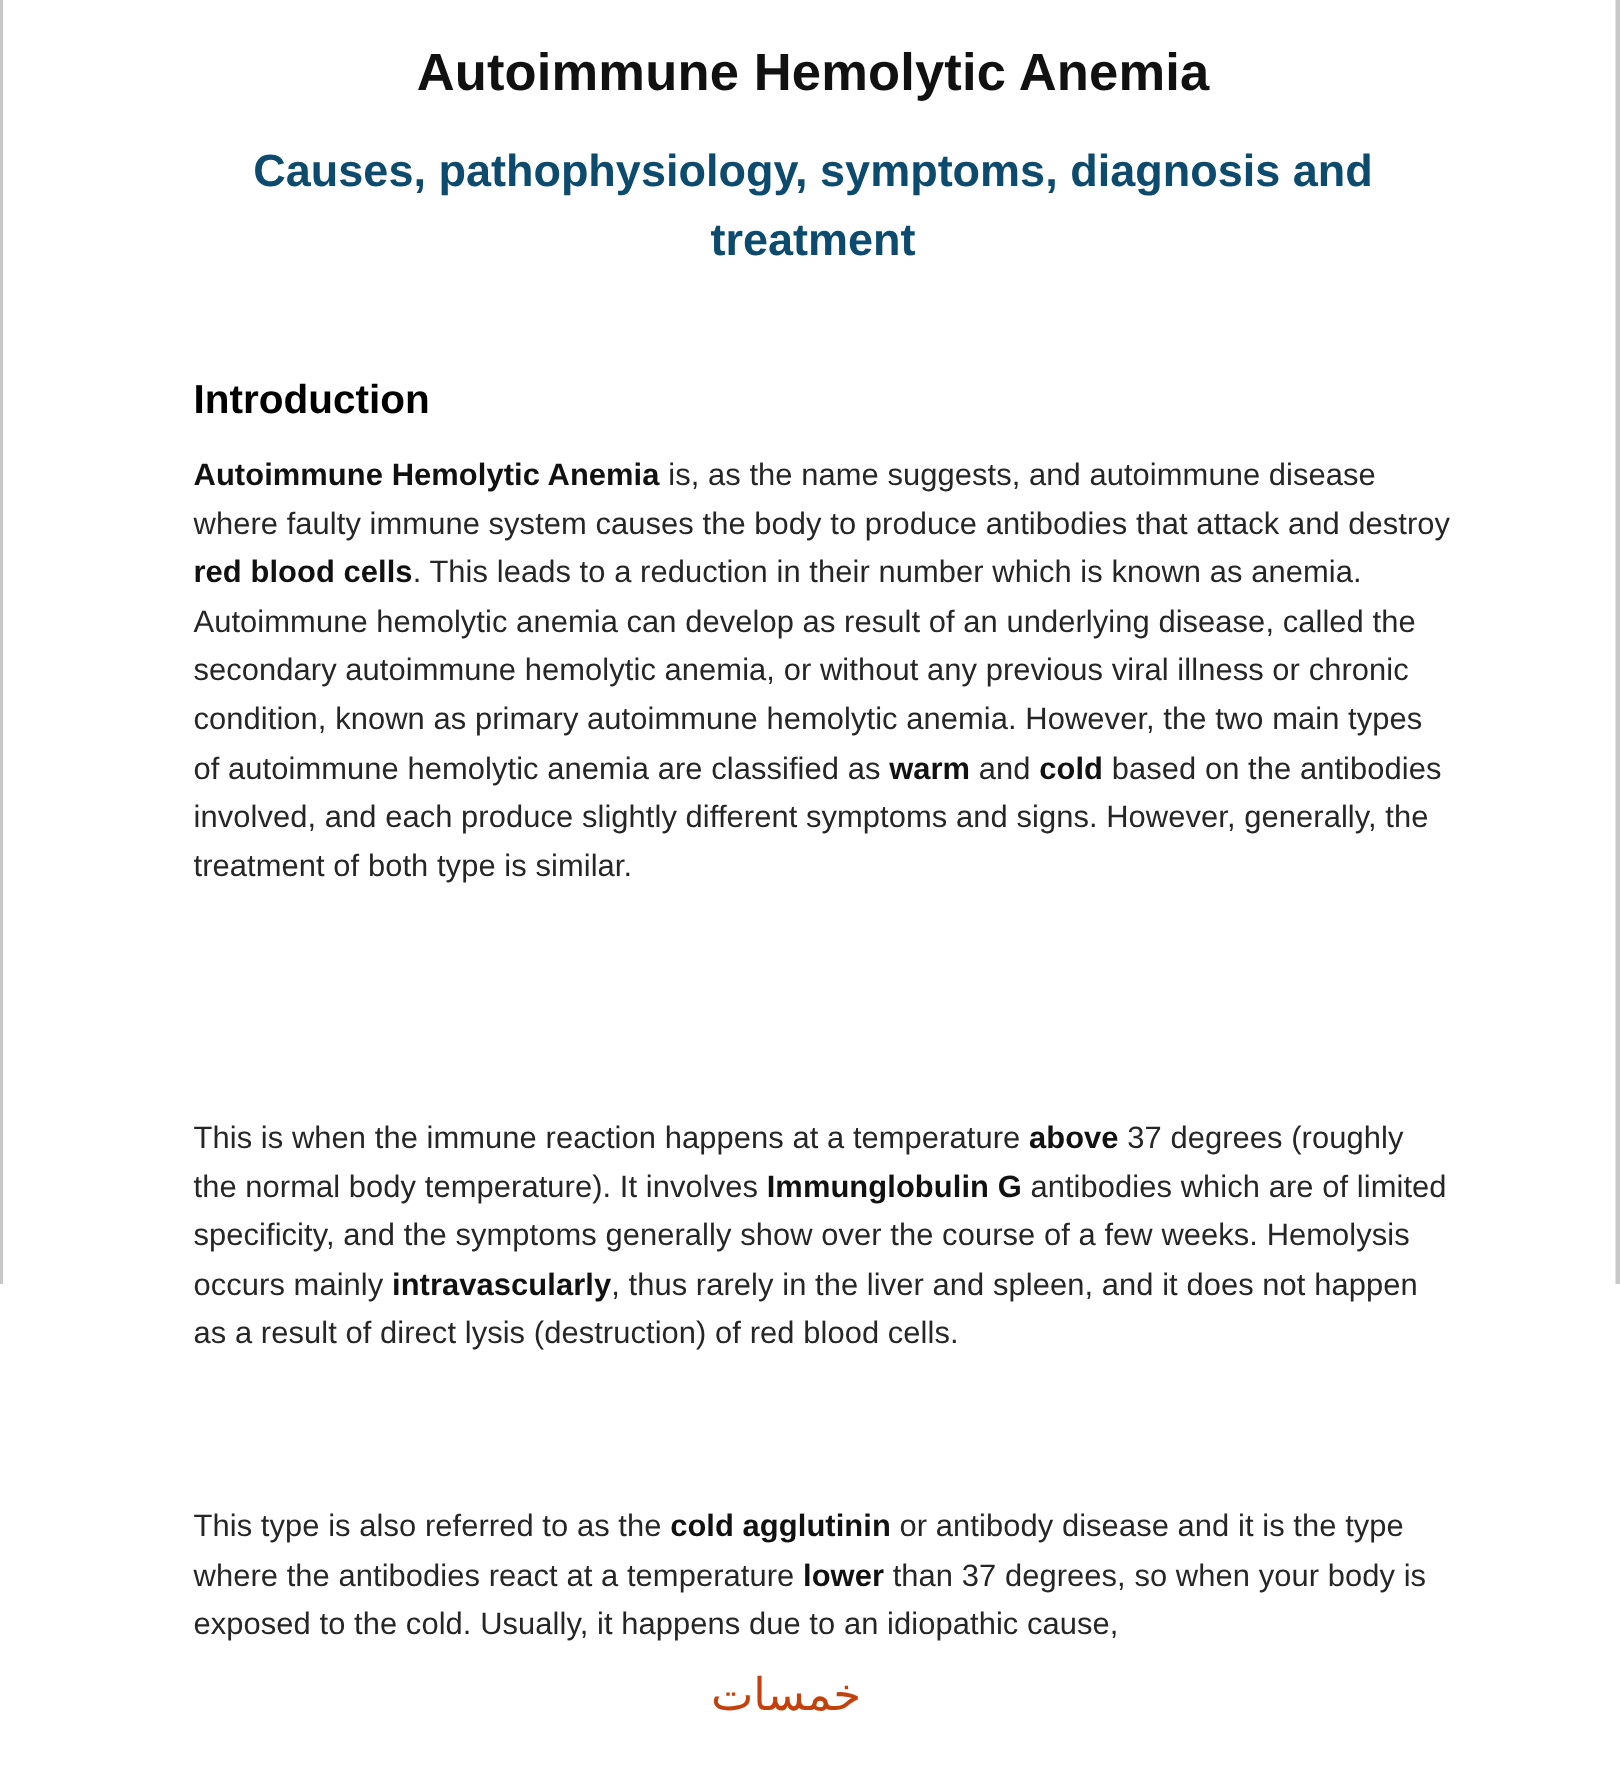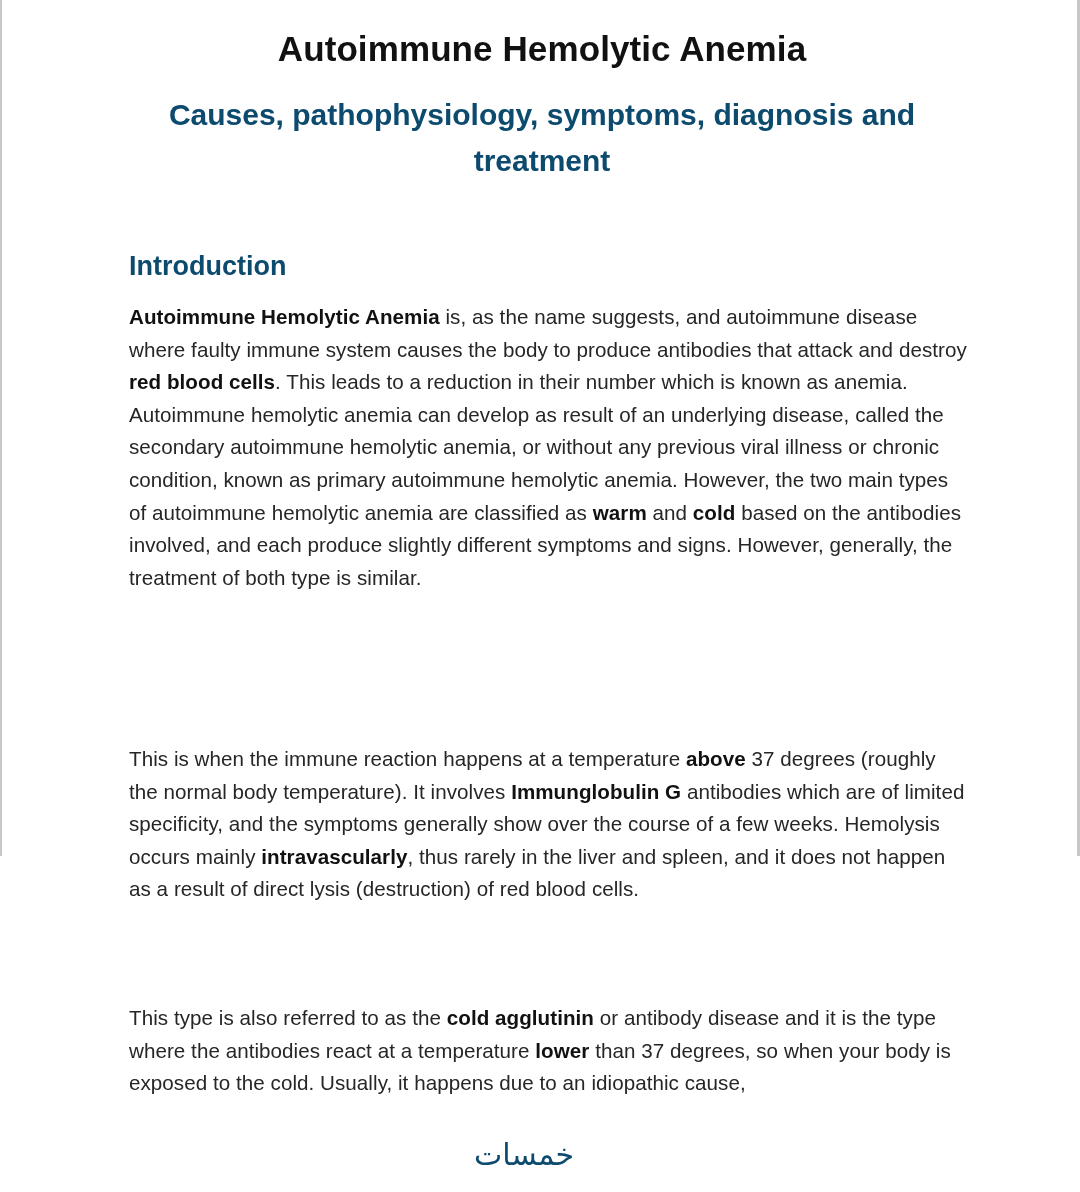--- a/index.html
+++ b/index.html
@@ -48,42 +48,42 @@
       font-size: 30px;
       line-height: 46px;
       color: #0c4a6e;
     }
     .section-heading {
       position: absolute;
       left: 127px;
       font-weight: bold;
       font-size: 27px;
       line-height: 34px;
-      color: #0c4a6e;
+      color: #000000;
     }
     .paragraph {
       position: absolute;
       left: 127px;
       width: 840px;
       font-size: 20.6px;
       line-height: 32.6px;
       color: #262626;
       letter-spacing: 0.05px;
     }
     .paragraph b {
       color: #111;
       font-weight: bold;
     }
     .watermark {
       position: absolute;
       left: 472px;
-      top: 1140px;
+      top: 1116px;
       font-size: 30px;
       line-height: 30px;
-      color: #0c4a6e;
+      color: #c2410c;
       font-family: "DejaVu Sans", sans-serif;
       direction: rtl;
     }
   </style>
 </head>
 <body>
 
 <div class="page">
 
   <h1 class="title" style="margin:0;">Autoimmune Hemolytic Anemia</h1>

